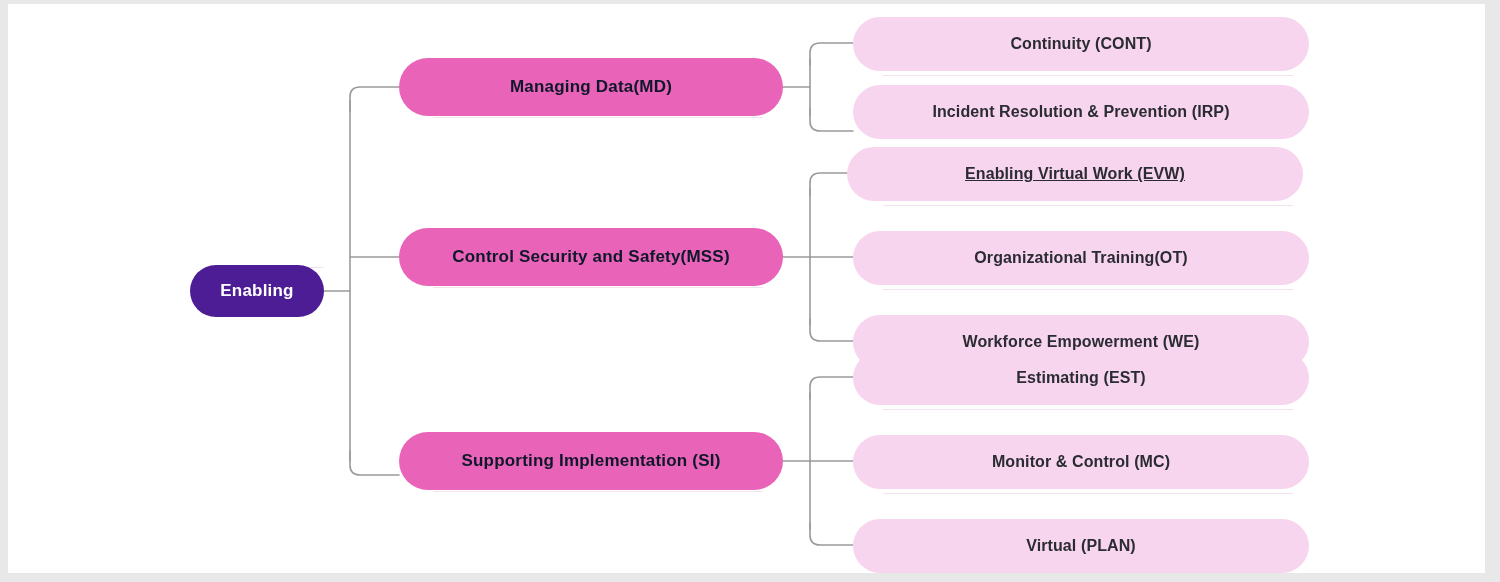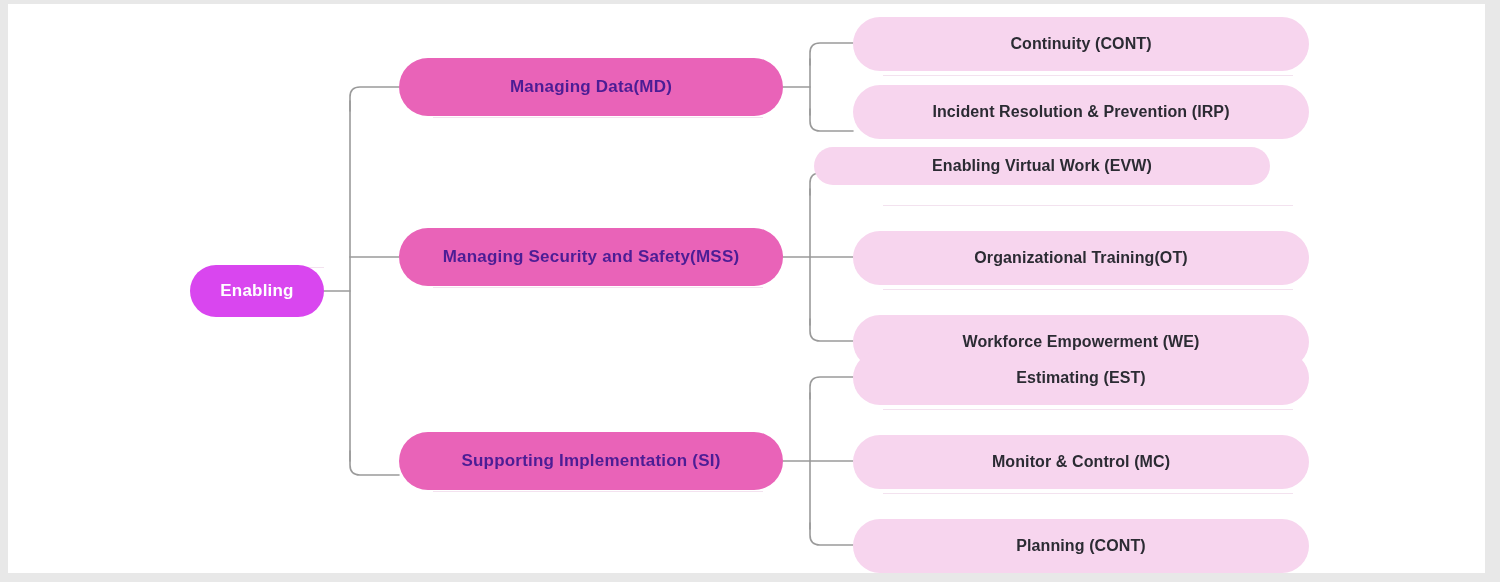--- a/index.html
+++ b/index.html
@@ -47,30 +47,30 @@
     align-items: center;
     justify-content: center;
     box-sizing: border-box;
     border-radius: 999px;
     text-align: center;
     line-height: 1.2;
     white-space: nowrap;
   }
 
   .node.root {
-    background: #d946ef;
+    background: #4c1d95;
     color: #ffffff;
     font-size: 17px;
     font-weight: bold;
     letter-spacing: 0.2px;
   }
 
   .node.branch {
     background: #e963b8;
-    color: #4c1d95;
+    color: #0f172a;
     font-size: 17px;
     font-weight: bold;
     letter-spacing: 0.2px;
   }
 
   .node.leaf {
     background: #f7d5ee;
     color: #2b2b33;
     font-size: 16px;
     font-weight: bold;
@@ -132,53 +132,53 @@
 
     <div class="node root" style="left:182px; top:261px; width:134px; height:52px;">
       <span>Enabling</span>
     </div>
 
     <div class="node branch" style="left:391px; top:54px; width:384px; height:58px;">
       <span>Managing Data(MD)</span>
     </div>
 
     <div class="node branch" style="left:391px; top:224px; width:384px; height:58px;">
-      <span>Managing Security and Safety(MSS)</span>
+      <span>Control Security and Safety(MSS)</span>
     </div>
 
     <div class="node branch" style="left:391px; top:428px; width:384px; height:58px;text-align:right;">
       <span>Supporting Implementation (SI)</span>
     </div>
 
     <div class="node leaf" style="left:845px; top:81px; width:456px; height:54px;">
       <span>Incident Resolution &amp; Prevention (IRP)</span>
     </div>
 
     <div class="node leaf" style="left:845px; top:13px; width:456px; height:54px;">
       <span>Continuity (CONT)</span>
     </div>
 
-    <div class="node leaf" style="left:806px; top:143px; width:456px; height:38px;">
+    <div class="node leaf" style="left:839px; top:143px; width:456px; height:54px;text-decoration:underline;">
       <span>Enabling Virtual Work (EVW)</span>
     </div>
 
     <div class="node leaf" style="left:845px; top:311px; width:456px; height:54px;">
       <span>Workforce Empowerment (WE)</span>
     </div>
 
     <div class="node leaf" style="left:845px; top:227px; width:456px; height:54px;">
       <span>Organizational Training(OT)</span>
     </div>
 
     <div class="node leaf" style="left:845px; top:347px; width:456px; height:54px;">
       <span>Estimating (EST)</span>
     </div>
 
     <div class="node leaf" style="left:845px; top:431px; width:456px; height:54px;">
       <span>Monitor &amp; Control (MC)</span>
     </div>
 
     <div class="node leaf" style="left:845px; top:515px; width:456px; height:54px;">
-      <span>Planning (CONT)</span>
+      <span>Virtual (PLAN)</span>
     </div>
 
   </div>
 </div>
 
 </body></html>

